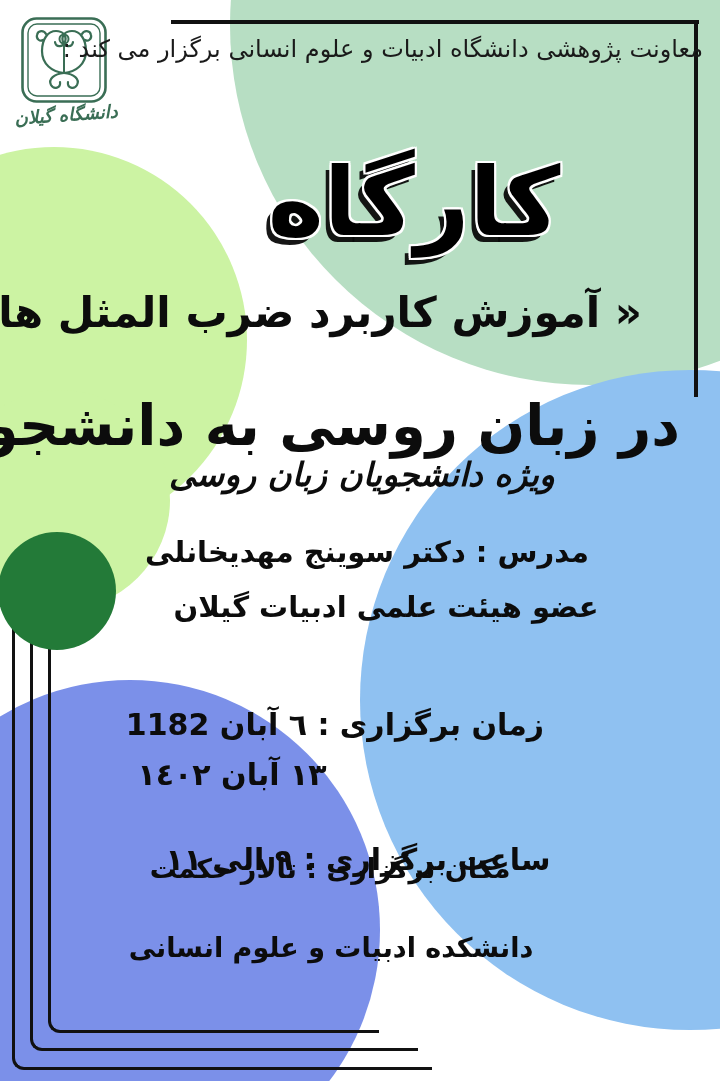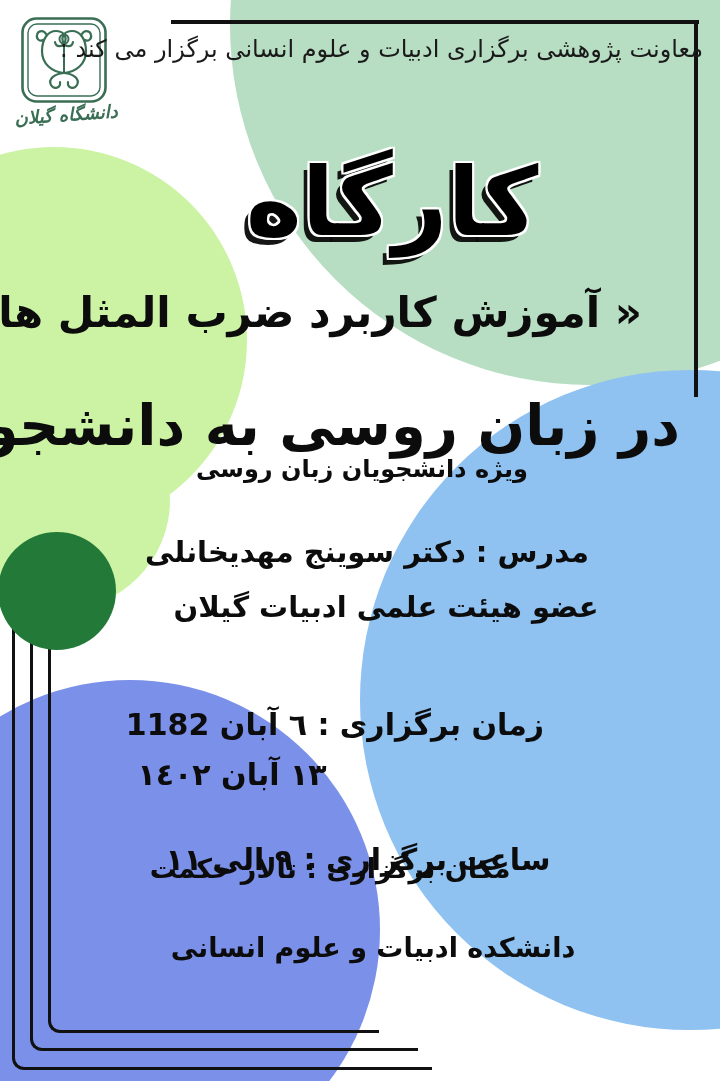--- a/index.html
+++ b/index.html
@@ -27,35 +27,35 @@
   .logo-caption{
     position:absolute; left:0px; top:104px; width:132px; z-index:4;
     text-align:center; font-style:italic; font-weight:bold; font-size:18px;
     color:var(--logo-green,#3a6e55); transform:rotate(-4deg); direction:rtl;
   }
   
   .t{position:absolute; z-index:4; direction:rtl; text-align:center; white-space:nowrap;
      color:var(--ink,#0c0c0c); font-weight:bold; line-height:1.15;}
   .org-note{left:143px; width:560px; top:36px; font-size:24px; font-weight:normal; color:#1a1a1a;}
   .main-title{
-    left:112px; width:560px; top:148px; font-size:95px; color:#000;
+    left:134px; width:560px; top:148px; font-size:95px; color:#000;
     text-shadow: 2px 2px 0 #fff,-2px -2px 0 #fff,2px -2px 0 #fff,-2px 2px 0 #fff,
                  2px 0 0 #fff,-2px 0 0 #fff,0 2px 0 #fff,0 -2px 0 #fff,
                  -6px 7px 0 rgba(10,10,10,.95);
   }
   .quote-1{left:82px;  width:560px; top:289px; font-size:42px;text-align:right;}
   .quote-2{left:120px; width:560px; top:394px; font-size:56px;}
-  .audience{left:82px; width:560px; top:456px; font-size:24px;}
+  .audience{left:82px; width:560px; top:456px; font-size:33px;font-style:italic;}
   .instructor{left:87px; width:560px; top:536px; font-size:29px;}
   .affiliation{left:106px; width:560px; top:591px; font-size:29px;}
   .session-1{left:55px; width:560px; top:708px; font-size:30px;}
   .session-2{left:-48px; width:560px; top:758px; font-size:30px;}
   .session-time{left:78px; width:560px; top:826px; font-size:30px;margin-top:17px;}
   .venue-1{left:50px; width:560px; top:853px; font-size:27px;}
-  .venue-2{left:51px; width:560px; top:932px; font-size:27px;padding-left:42px;}
+  .venue-2{left:51px; width:560px; top:932px; font-size:27px;}
 </style>
 </head>
 <body>
 
 <div class="poster">
 
   <div class="circle c-lightgreen-1"></div>
   <div class="circle c-lightgreen-2"></div>
   <div class="circle c-sage"></div>
   <div class="circle c-lightblue"></div>
@@ -82,21 +82,21 @@
       </g>
       <g stroke-width="2.2" transform="translate(88,0) scale(-1,1)">
         <path d="M44,57 C56,56 66,48 66,35 C66,23 60,15 52,15 C45,15 41,20 43,26 C45,31 52,32 53,26"></path>
         <path d="M44,57 C54,58 60,63 57,69 C54,74 47,72 48,66"></path>
         <path d="M62,18 C64,14 70,14 71,19 C72,23 68,26 65,24"></path>
       </g>
     </svg>
   </div>
   <div class="logo-caption">دانشگاه گیلان</div>
 
-  <div class="t org-note">معاونت پژوهشی برگزاری ادبیات و علوم انسانی برگزار می کند :</div>
+  <div class="t org-note">معاونت پژوهشی دانشگاه ادبیات و علوم انسانی برگزار می کند :</div>
 
   <div class="t main-title">کارگاه</div>
 
   <div class="t quote-1">« آموزش کاربرد ضرب المثل ها</div>
   <div class="t quote-2">در زبان روسی به دانشجویان »</div>
 
   <div class="t audience">ویژه دانشجویان زبان روسی</div>
 
   <div class="t instructor">مدرس : دکتر سوینج مهدیخانلی</div>
   <div class="t affiliation">عضو هیئت علمی ادبیات گیلان</div>

